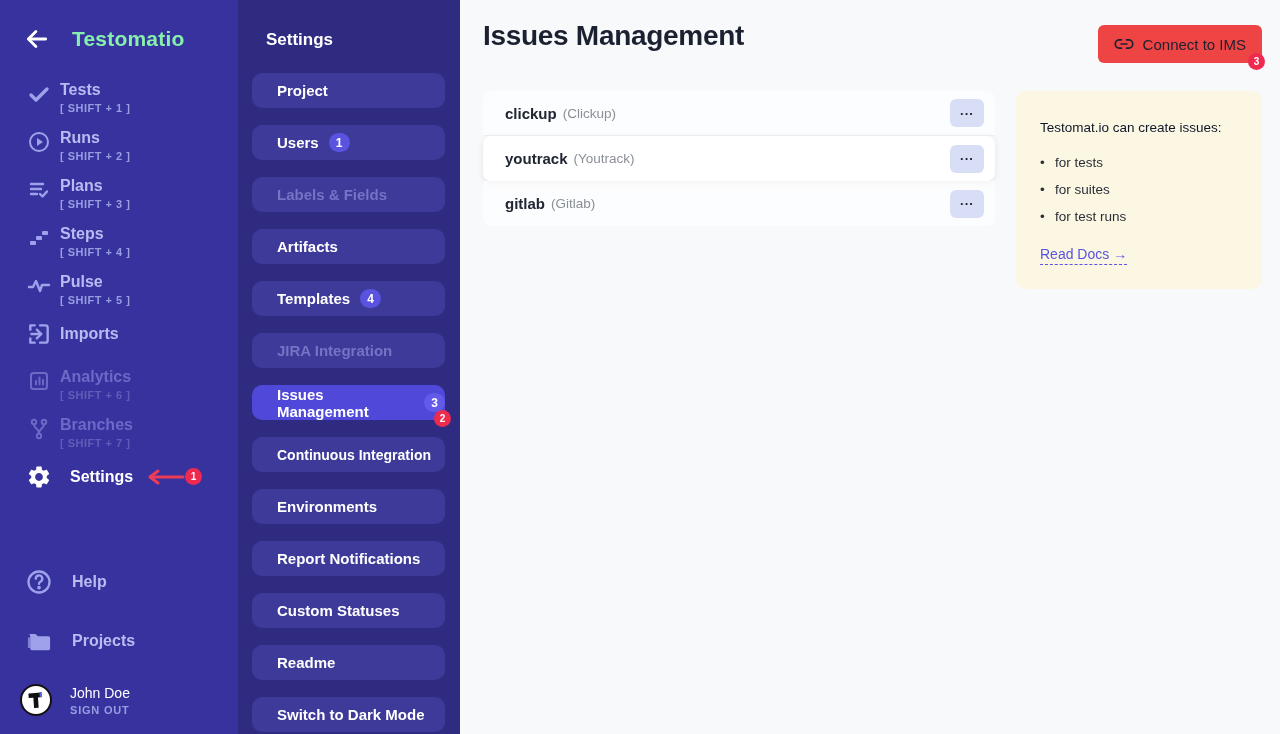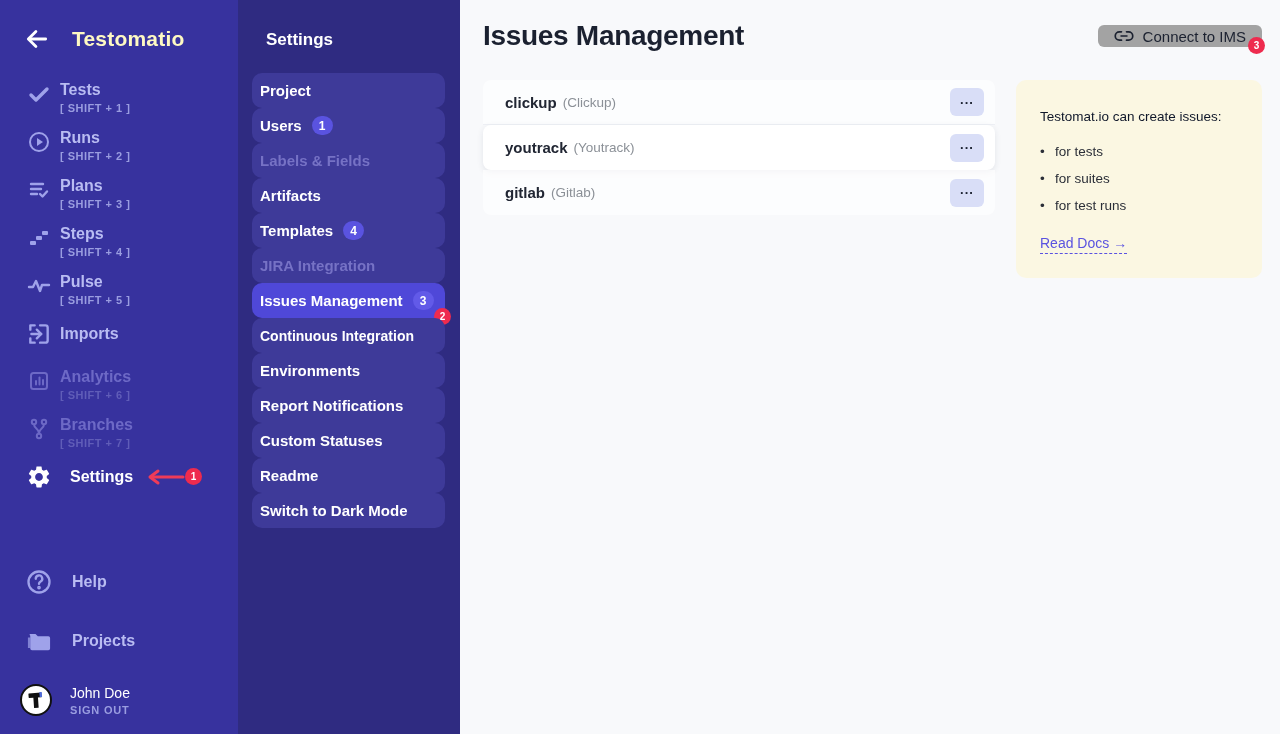--- a/index.html
+++ b/index.html
@@ -5,21 +5,21 @@
   * { margin:0; padding:0; box-sizing:border-box; }
   html,body { width:1280px; height:734px; overflow:hidden; }
   body { font-family:"Liberation Sans", sans-serif; }
   .app { display:flex; width:1280px; height:734px; }
 
   
   .sidebar { width:238px; background:#37329e; color:#b9bcf2; flex-shrink:0;
              display:flex; flex-direction:column; padding:24px 0 18px 0; }
   .logo-row { display:flex; align-items:center; padding:0 0 0 22px; margin-bottom:26px; }
   .back-arrow { width:30px; height:30px; color:#ffffff; display:flex; align-items:center; justify-content:center; cursor:pointer; }
-  .logo-title { color:#fef9c3; font-weight:bold; font-size:21px; margin-left:20px; letter-spacing:0.2px; }
+  .logo-title { color:#86efac; font-weight:bold; font-size:21px; margin-left:20px; letter-spacing:0.2px; }
 
   .nav { flex:1; }
   .nav-item { display:flex; align-items:flex-start; padding-left:26px; margin-bottom:14px; cursor:pointer; }
   .nav-icon { width:26px; height:26px; color:#9fa2ea; flex-shrink:0; display:flex; align-items:center; justify-content:center; margin-top:1px; }
   .nav-text { margin-left:8px; }
   .nav-label { font-weight:bold; font-size:16px; color:#b9bcf2; line-height:20px; }
   .nav-shortcut { font-size:11px; color:#9a9de0; font-weight:bold; margin-top:2px; letter-spacing:0.5px; }
   .nav-item.single { align-items:center; margin-top:6px; margin-bottom:20px; }
   .nav-item.disabled .nav-label { color:#6d69c6; }
   .nav-item.disabled .nav-shortcut { color:#605db8; }
@@ -39,37 +39,37 @@
   .bottom-item .nav-label { margin-left:18px; font-size:16px; }
   .user-row { display:flex; align-items:center; padding-left:20px; margin-top:4px; }
   .avatar { width:32px; height:32px; flex-shrink:0; }
   .user-text { margin-left:18px; }
   .user-name { color:#ffffff; font-weight:normal; font-size:14px; }
   .user-signout { color:#9a9de0; font-size:11px; font-weight:bold; letter-spacing:0.8px; margin-top:3px; cursor:pointer; }
 
   
   .settings-sidebar { width:222px; background:#2f2b81; flex-shrink:0; padding:30px 15px 0 14px; }
   .settings-title { color:#ffffff; font-weight:bold; font-size:17px; margin-bottom:23px; padding-left:14px; }
-  .menu-item { position:relative; background:#3e3a99; border-radius:10px; height:35px; margin-bottom:0;
-               display:flex; align-items:center; padding-left:8px; cursor:pointer;
+  .menu-item { position:relative; background:#3e3a99; border-radius:10px; height:35px; margin-bottom:17px;
+               display:flex; align-items:center; padding-left:25px; cursor:pointer;
                color:#ffffff; font-size:15px; font-weight:bold; }
   .menu-item.disabled { color:#7672c5; cursor:default; }
   .menu-item.active { background:#4f48d8; }
   .pill { background:#5a53e0; color:#ffffff; font-size:12px; font-weight:bold; border-radius:10px;
           min-width:21px; height:19px; display:inline-flex; align-items:center; justify-content:center;
           margin-left:10px; padding:0 7px; }
   .menu-item.active .pill { background:#625ae8; }
   .corner-badge { position:absolute; right:-6px; bottom:-7px; }
 
   
   .main { flex:1; background:#f8f9fb; padding:20px 21px 0 23px; position:relative; }
   .main-header { display:flex; justify-content:space-between; align-items:flex-start; }
   .page-title { font-size:28px; font-weight:bold; color:#1b2130; letter-spacing:-0.3px; }
-  .connect-btn { position:relative; display:flex; align-items:center; background:#a3a3a3; border:none;
-                 border-radius:6px; height:22px; padding:0 16px; margin-top:5px; cursor:pointer;
+  .connect-btn { position:relative; display:flex; align-items:center; background:#ef4444; border:none;
+                 border-radius:6px; height:38px; padding:0 16px; margin-top:5px; cursor:pointer;
                  font-family:"Liberation Sans", sans-serif; font-size:15px; color:#1b2130; }
   .connect-btn .link-icon { width:20px; height:20px; margin-right:9px; color:#1b2130; display:flex; align-items:center; }
   .connect-btn .corner { position:absolute; right:-3px; bottom:-7px; }
 
   .content-row { display:flex; margin-top:28px; align-items:flex-start; }
   .issues-list { width:512px; flex-shrink:0; }
   .issue-row { display:flex; align-items:center; height:45px; background:rgba(255,255,255,0.62);
                border-bottom:1px solid #eef0f5; padding:0 11px 0 22px; }
   .issue-row:first-child { border-radius:8px 8px 0 0; }
   .issue-row:last-child { border-radius:0 0 8px 8px; border-bottom:none; }

